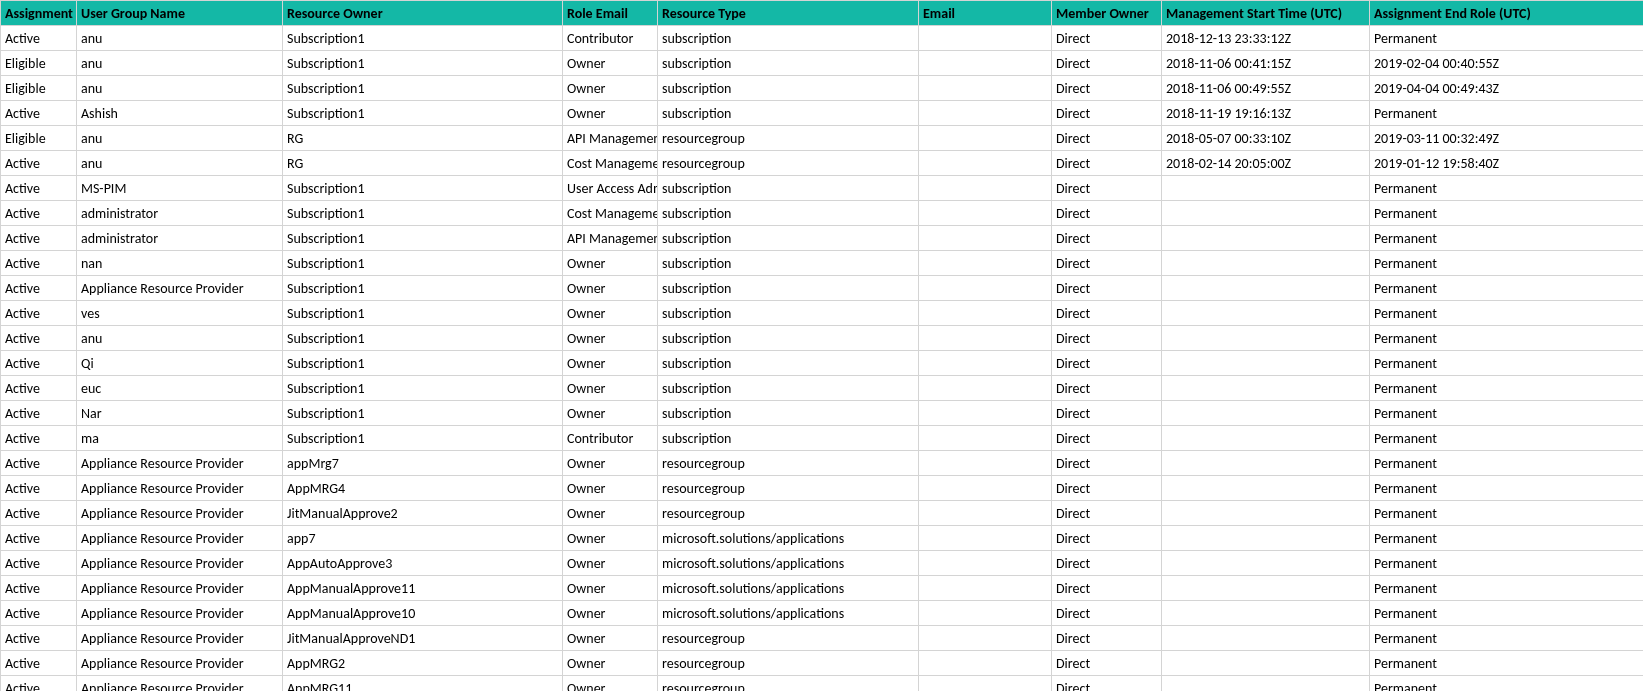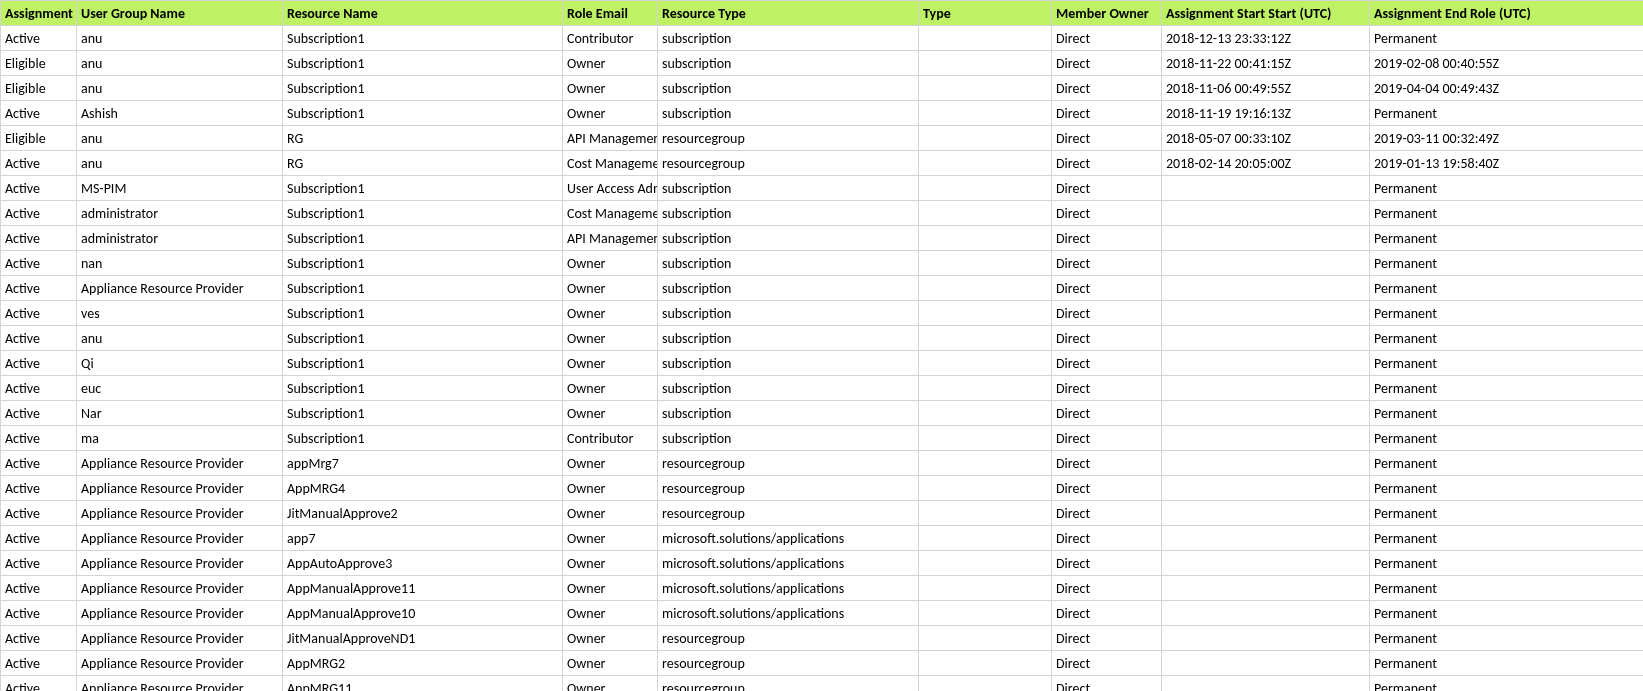--- a/index.html
+++ b/index.html
@@ -20,21 +20,21 @@
       padding: 3px 4px;
       text-align: left;
       vertical-align: middle;
       overflow: hidden;
       white-space: nowrap;
       height: 25px;
       font-weight: normal;
     }
     th {
       font-weight: 700;
-      background: #bef264;
+      background: #14b8a6;
     }
     .c0 { width: 76px; }
     .c1 { width: 206px; }
     .c2 { width: 280px; }
     .c3 { width: 95px; }
     .c4 { width: 261px; }
     .c5 { width: 133px; }
     .c6 { width: 110px; }
     .c7 { width: 208px; }
     .c8 { width: 274px; }
@@ -51,26 +51,26 @@
       <col class="c4">
       <col class="c5">
       <col class="c6">
       <col class="c7">
       <col class="c8">
   </colgroup>
   <thead>
     <tr>
       <th>Assignment</th>
       <th>User Group Name</th>
-      <th>Resource Name</th>
+      <th>Resource Owner</th>
       <th>Role Email</th>
       <th>Resource Type</th>
-      <th>Type</th>
+      <th>Email</th>
       <th>Member Owner</th>
-      <th>Assignment Start Start (UTC)</th>
+      <th>Management Start Time (UTC)</th>
       <th>Assignment End Role (UTC)</th>
     </tr>
   </thead>
   <tbody id="tbody">
       <tr>
         <td>Active</td>
         <td>anu</td>
         <td>Subscription1</td>
         <td>Contributor</td>
         <td>subscription</td>
@@ -80,22 +80,22 @@
         <td>Permanent</td>
       </tr>
       <tr>
         <td>Eligible</td>
         <td>anu</td>
         <td>Subscription1</td>
         <td>Owner</td>
         <td>subscription</td>
         <td></td>
         <td>Direct</td>
-        <td>2018-11-22 00:41:15Z</td>
-        <td>2019-02-08 00:40:55Z</td>
+        <td>2018-11-06 00:41:15Z</td>
+        <td>2019-02-04 00:40:55Z</td>
       </tr>
       <tr>
         <td>Eligible</td>
         <td>anu</td>
         <td>Subscription1</td>
         <td>Owner</td>
         <td>subscription</td>
         <td></td>
         <td>Direct</td>
         <td>2018-11-06 00:49:55Z</td>
@@ -125,21 +125,21 @@
       </tr>
       <tr>
         <td>Active</td>
         <td>anu</td>
         <td>RG</td>
         <td>Cost Management</td>
         <td>resourcegroup</td>
         <td></td>
         <td>Direct</td>
         <td>2018-02-14 20:05:00Z</td>
-        <td>2019-01-13 19:58:40Z</td>
+        <td>2019-01-12 19:58:40Z</td>
       </tr>
       <tr>
         <td>Active</td>
         <td>MS-PIM</td>
         <td>Subscription1</td>
         <td>User Access Administrator</td>
         <td>subscription</td>
         <td></td>
         <td>Direct</td>
         <td></td>

